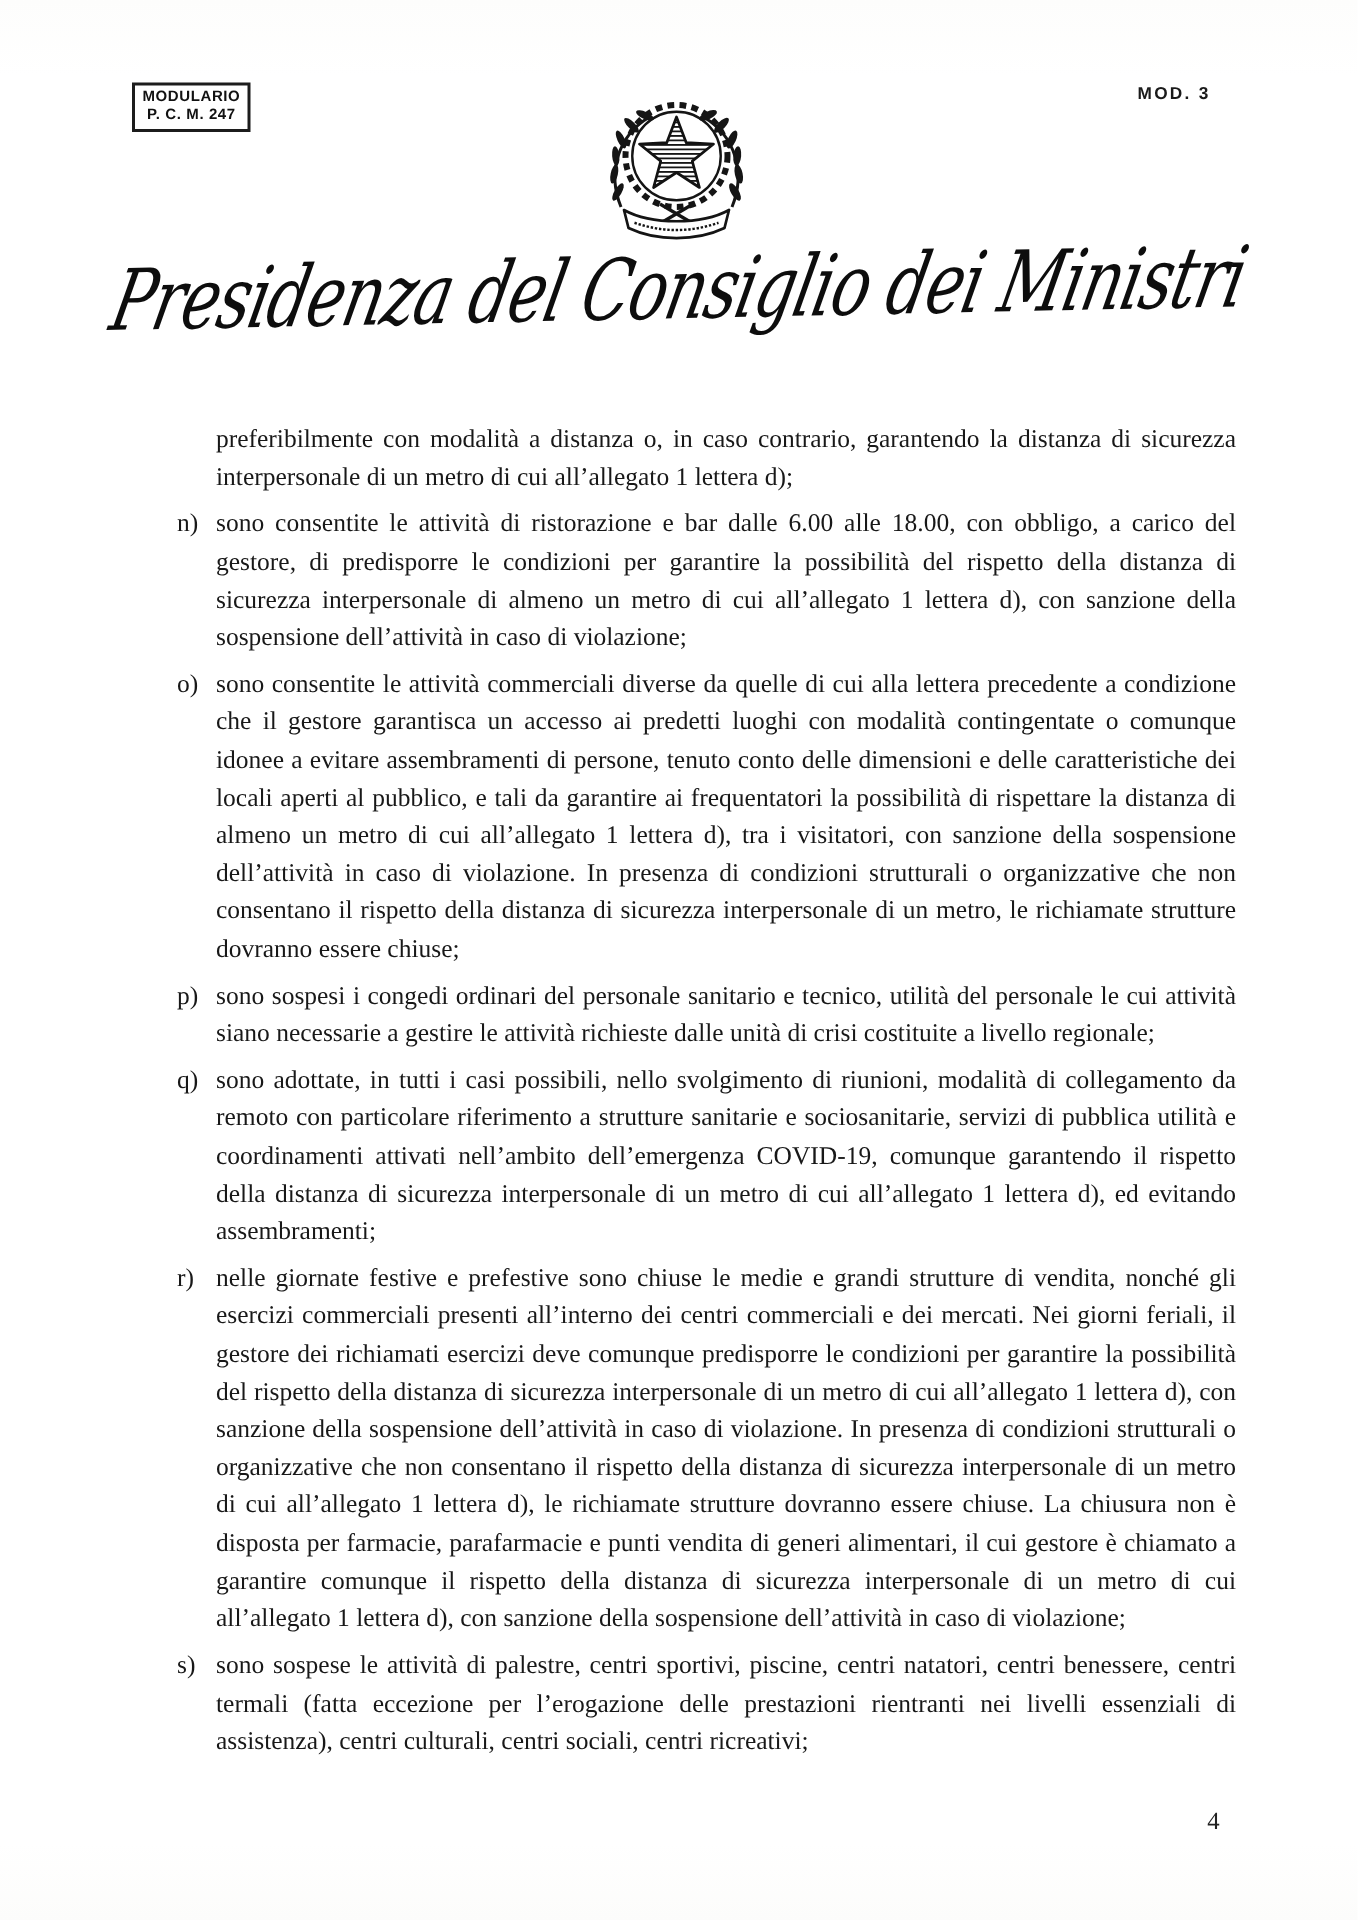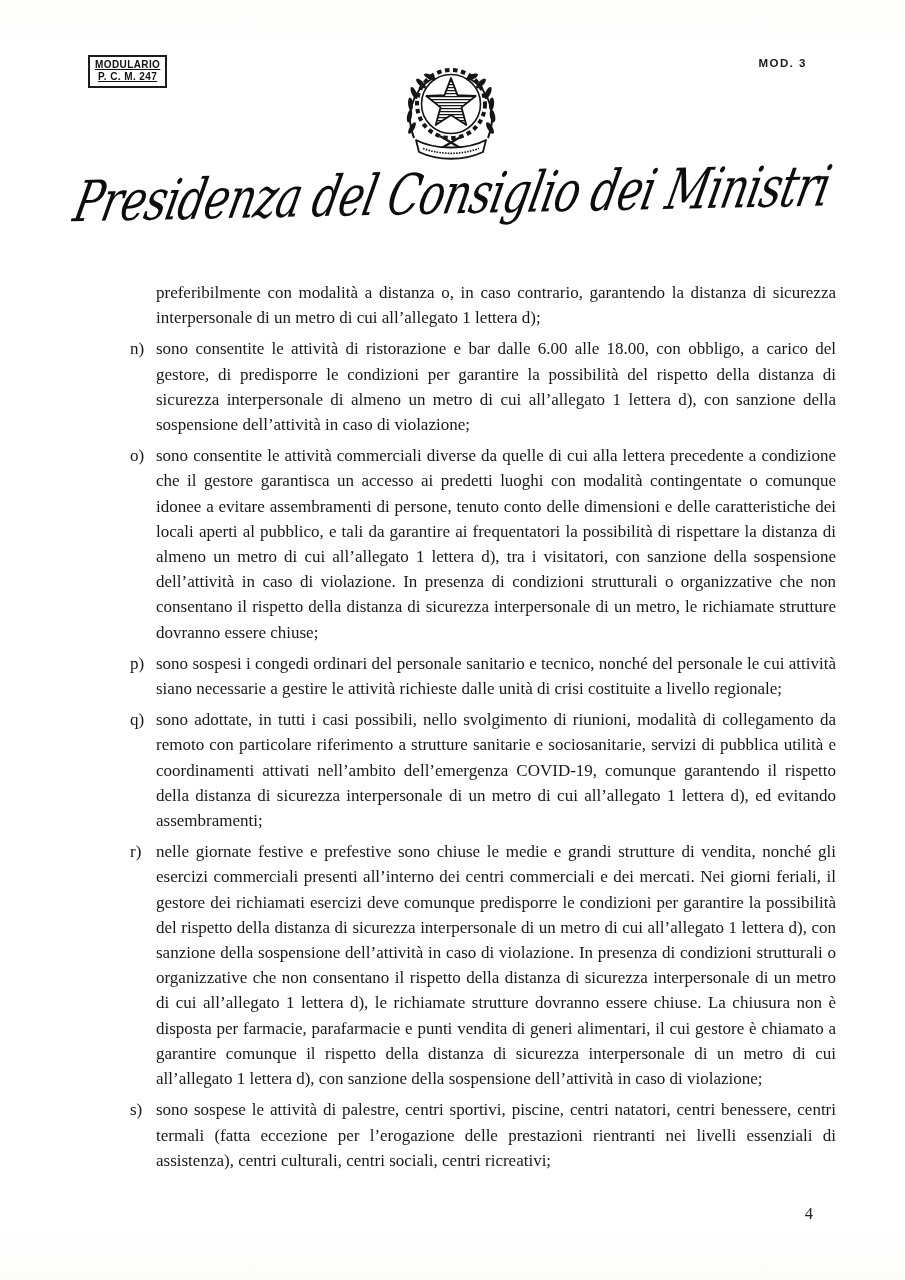--- a/index.html
+++ b/index.html
@@ -19,21 +19,20 @@
     position:absolute; left:88px; top:55px;
     border:2px solid #1c1c1c;
     padding:2px 5px 3px 5px;
     text-align:center;
     font-family:"Liberation Sans", sans-serif;
     font-weight:700;
     font-size:10px;
     line-height:12px;
     letter-spacing:0.4px;
     color:#111;
-    text-decoration:underline;
   }
   .mod3 {
     position:absolute; right:98px; top:57px;
     font-family:"Liberation Sans", sans-serif;
     font-weight:700;
     font-size:11.5px;
     letter-spacing:1.5px;
     color:#1a1a1a;
     text-align:right;
   }
@@ -53,21 +52,20 @@
     white-space:nowrap;
     letter-spacing:-1px;
   }
   .docbody {
     position:absolute; left:118px; top:280px;
     width:706px;
     font-size:17px;
     line-height:25.2px;
     text-align:justify;
     color:#181818;
-    margin-left:12px;
   }
   .para {
     position:relative;
     padding-left:26px;
     margin:0 0 6px 0;
   }
   .letter {
     position:absolute; left:0; top:0;
   }
   .pagenum {
@@ -131,21 +129,21 @@
 
   <div class="title">Presidenza del Consiglio dei Ministri</div>
 
   <div class="docbody">
     <p class="para"><span>preferibilmente con modalità a distanza o, in caso contrario, garantendo la distanza di sicurezza interpersonale di un metro di cui all’allegato 1 lettera d);</span></p>
 
     <p class="para"><span class="letter">n)</span><span>sono consentite le attività di ristorazione e bar dalle 6.00 alle 18.00, con obbligo, a carico del gestore, di predisporre le condizioni per garantire la possibilità del rispetto della distanza di sicurezza interpersonale di almeno un metro di cui all’allegato 1 lettera d), con sanzione della sospensione dell’attività in caso di violazione;</span></p>
 
     <p class="para"><span class="letter">o)</span><span>sono consentite le attività commerciali diverse da quelle di cui alla lettera precedente a condizione che il gestore garantisca un accesso ai predetti luoghi con modalità contingentate o comunque idonee a evitare assembramenti di persone, tenuto conto delle dimensioni e delle caratteristiche dei locali aperti al pubblico, e tali da garantire ai frequentatori la possibilità di rispettare la distanza di almeno un metro di cui all’allegato 1 lettera d), tra i visitatori, con sanzione della sospensione dell’attività in caso di violazione. In presenza di condizioni strutturali o organizzative che non consentano il rispetto della distanza di sicurezza interpersonale di un metro, le richiamate strutture dovranno essere chiuse;</span></p>
 
-    <p class="para"><span class="letter">p)</span><span>sono sospesi i congedi ordinari del personale sanitario e tecnico, nonché del personale le cui attività siano necessarie a gestire le attività richieste dalle unità di crisi costituite a livello regionale;</span></p>
+    <p class="para"><span class="letter">p)</span><span>sono sospesi i congedi ordinari del personale sanitario e tecnico, utilità del personale le cui attività siano necessarie a gestire le attività richieste dalle unità di crisi costituite a livello regionale;</span></p>
 
     <p class="para"><span class="letter">q)</span><span>sono adottate, in tutti i casi possibili, nello svolgimento di riunioni, modalità di collegamento da remoto con particolare riferimento a strutture sanitarie e sociosanitarie, servizi di pubblica utilità e coordinamenti attivati nell’ambito dell’emergenza COVID-19, comunque garantendo il rispetto della distanza di sicurezza interpersonale di un metro di cui all’allegato 1 lettera d), ed evitando assembramenti;</span></p>
 
     <p class="para"><span class="letter">r)</span><span>nelle giornate festive e prefestive sono chiuse le medie e grandi strutture di vendita, nonché gli esercizi commerciali presenti all’interno dei centri commerciali e dei mercati. Nei giorni feriali, il gestore dei richiamati esercizi deve comunque predisporre le condizioni per garantire la possibilità del rispetto della distanza di sicurezza interpersonale di un metro di cui all’allegato 1 lettera d), con sanzione della sospensione dell’attività in caso di violazione. In presenza di condizioni strutturali o organizzative che non consentano il rispetto della distanza di sicurezza interpersonale di un metro di cui all’allegato 1 lettera d), le richiamate strutture dovranno essere chiuse. La chiusura non è disposta per farmacie, parafarmacie e punti vendita di generi alimentari, il cui gestore è chiamato a garantire comunque il rispetto della distanza di sicurezza interpersonale di un metro di cui all’allegato 1 lettera d), con sanzione della sospensione dell’attività in caso di violazione;</span></p>
 
     <p class="para"><span class="letter">s)</span><span>sono sospese le attività di palestre, centri sportivi, piscine, centri natatori, centri benessere, centri termali (fatta eccezione per l’erogazione delle prestazioni rientranti nei livelli essenziali di assistenza), centri culturali, centri sociali, centri ricreativi;</span></p>
   </div>
 
   <div class="pagenum">4</div>
 

